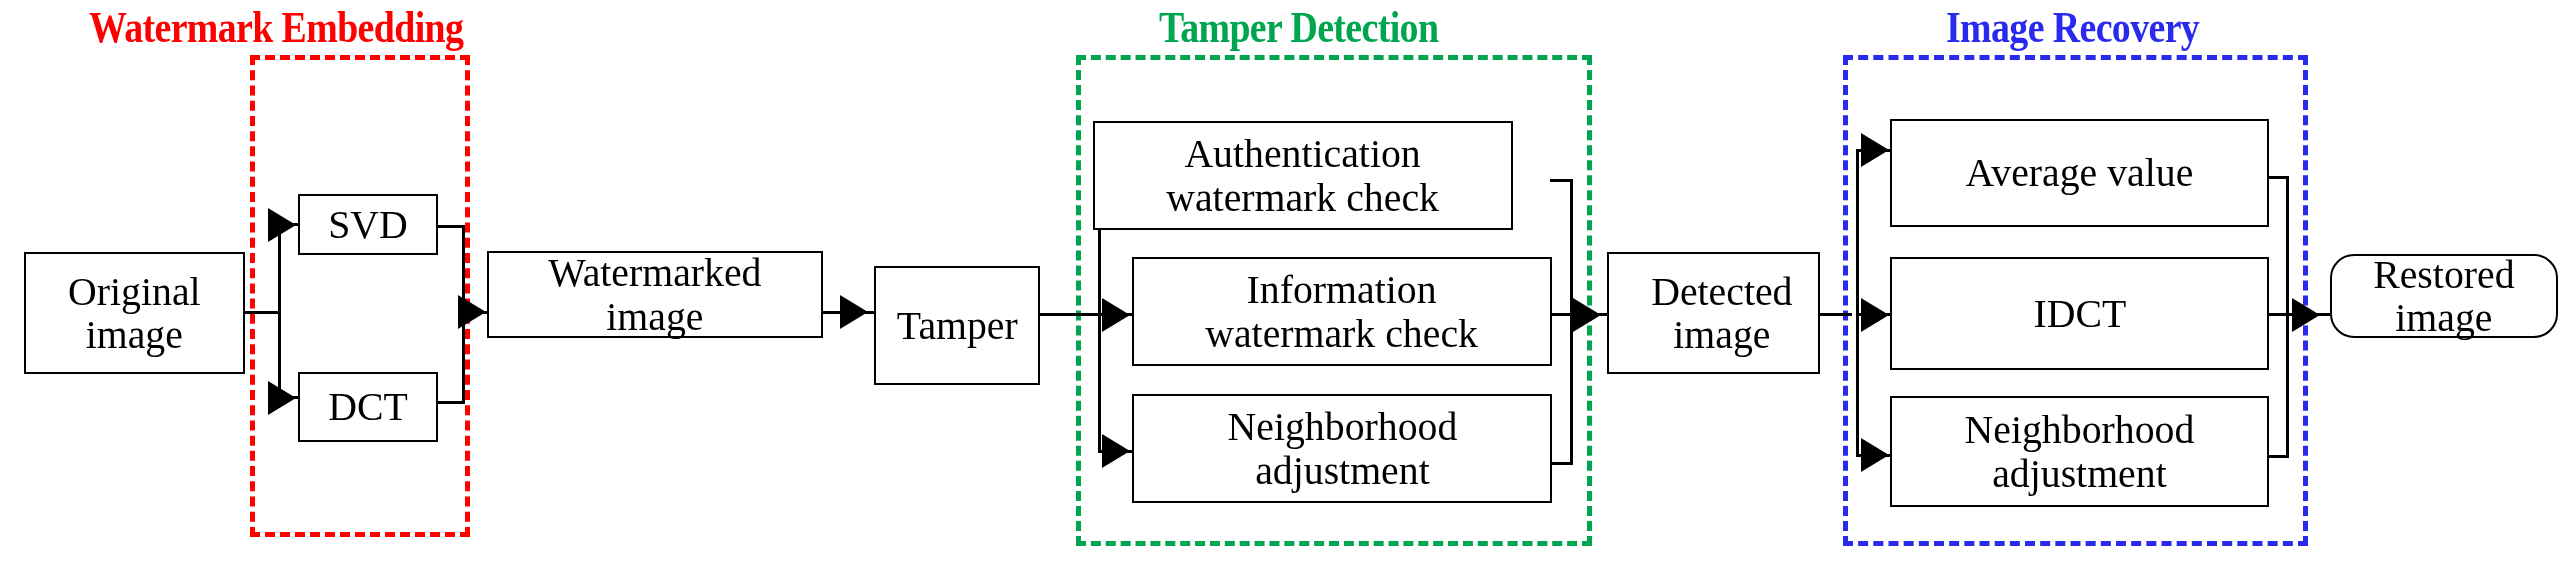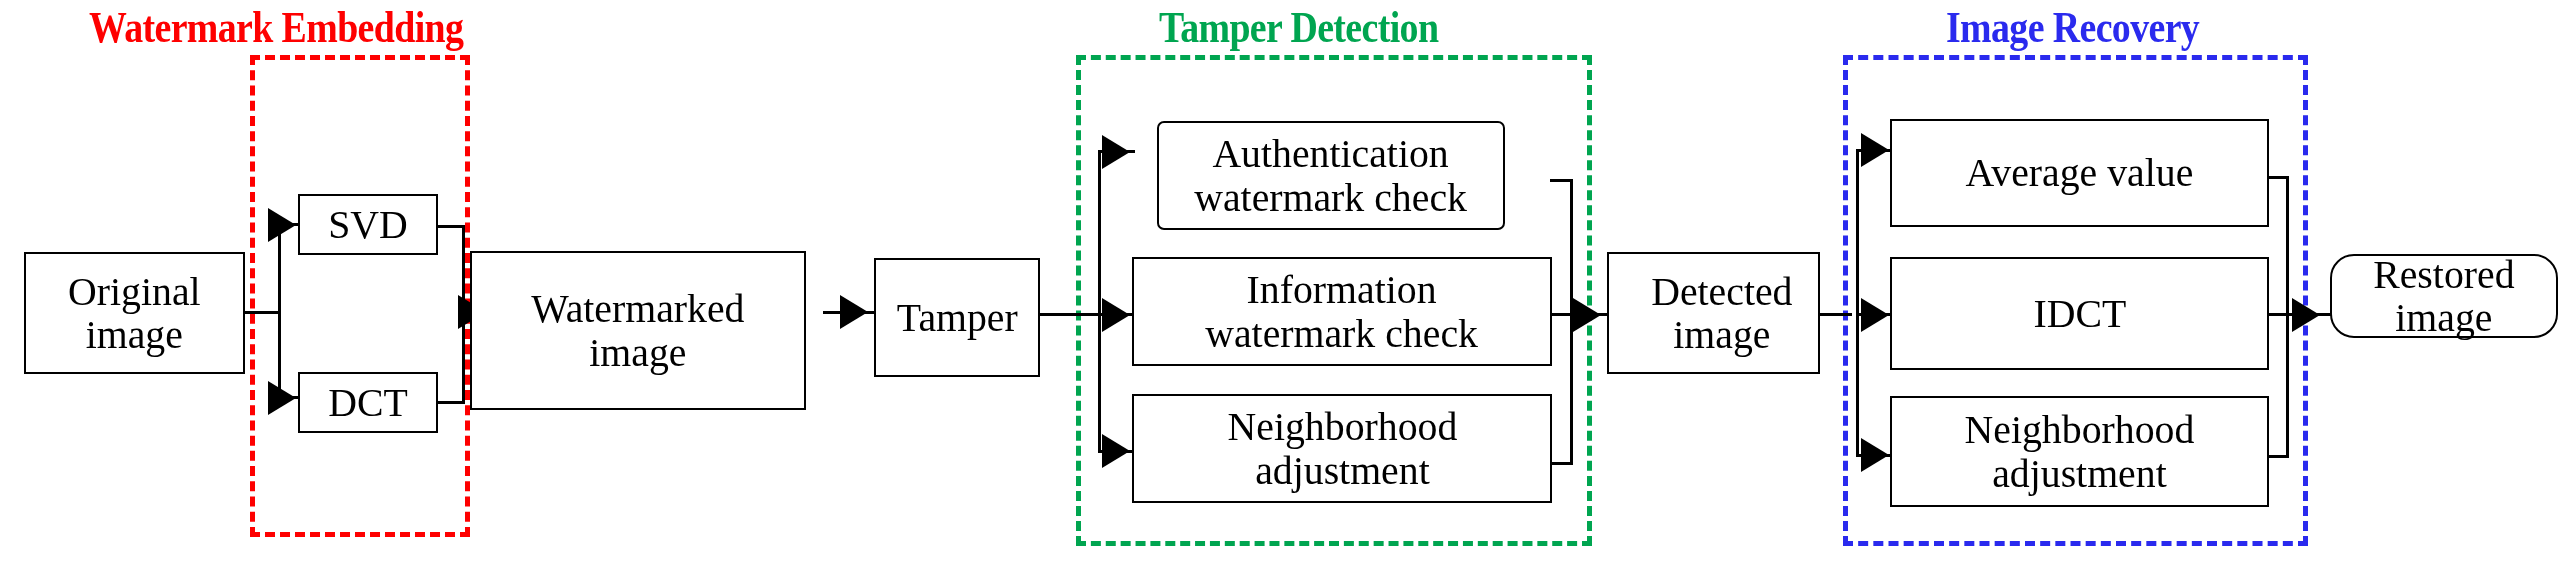--- a/index.html
+++ b/index.html
@@ -59,26 +59,26 @@
     font-family: "Liberation Serif", "DejaVu Serif", serif;
     font-size: 41px;
     line-height: 1.06;
     padding: 0 4.3px;
   }
   .node span { display: block; transform: scaleX(0.97); }
 
   
   #node-original   { left: 24px;   top: 252px; width: 221px; height: 122px; }
   #node-svd        { left: 298px;  top: 194px; width: 140px; height: 61px; align-items: center;  }
-  #node-dct        { left: 298px;  top: 372px; width: 140px; height: 61px;  }
-  #node-watermarked{ left: 470px;  top: 251px; width: 336px; height: 159px; }
-  #node-tamper     { left: 874px; top: 258px; width: 166px; height: 119px; }
-
-  
-  #node-auth       { left: 1157px; top: 121px; width: 348px; height: 109px; border-radius: 7px; }
+  #node-dct        { left: 298px;  top: 372px; width: 140px; height: 70px;  }
+  #node-watermarked{ left: 487px;  top: 251px; width: 336px; height: 87px; }
+  #node-tamper     { left: 874px; top: 266px; width: 166px; height: 119px; }
+
+  
+  #node-auth       { left: 1093px; top: 121px; width: 420px; height: 109px; }
   #node-info       { left: 1132px; top: 257px; width: 420px; height: 109px; }
   #node-neigh1     { left: 1132px; top: 394px; width: 420px; height: 109px; }
 
   #node-detected   { left: 1607px; top: 252px; width: 213px; height: 122px; padding-left: 20px; }
 
   
   #node-average    { left: 1890px; top: 119px; width: 379px; height: 108px; }
   #node-idct       { left: 1890px; top: 257px; width: 379px; height: 113px; }
   #node-neigh2     { left: 1890px; top: 396px; width: 379px; height: 111px; }
 

